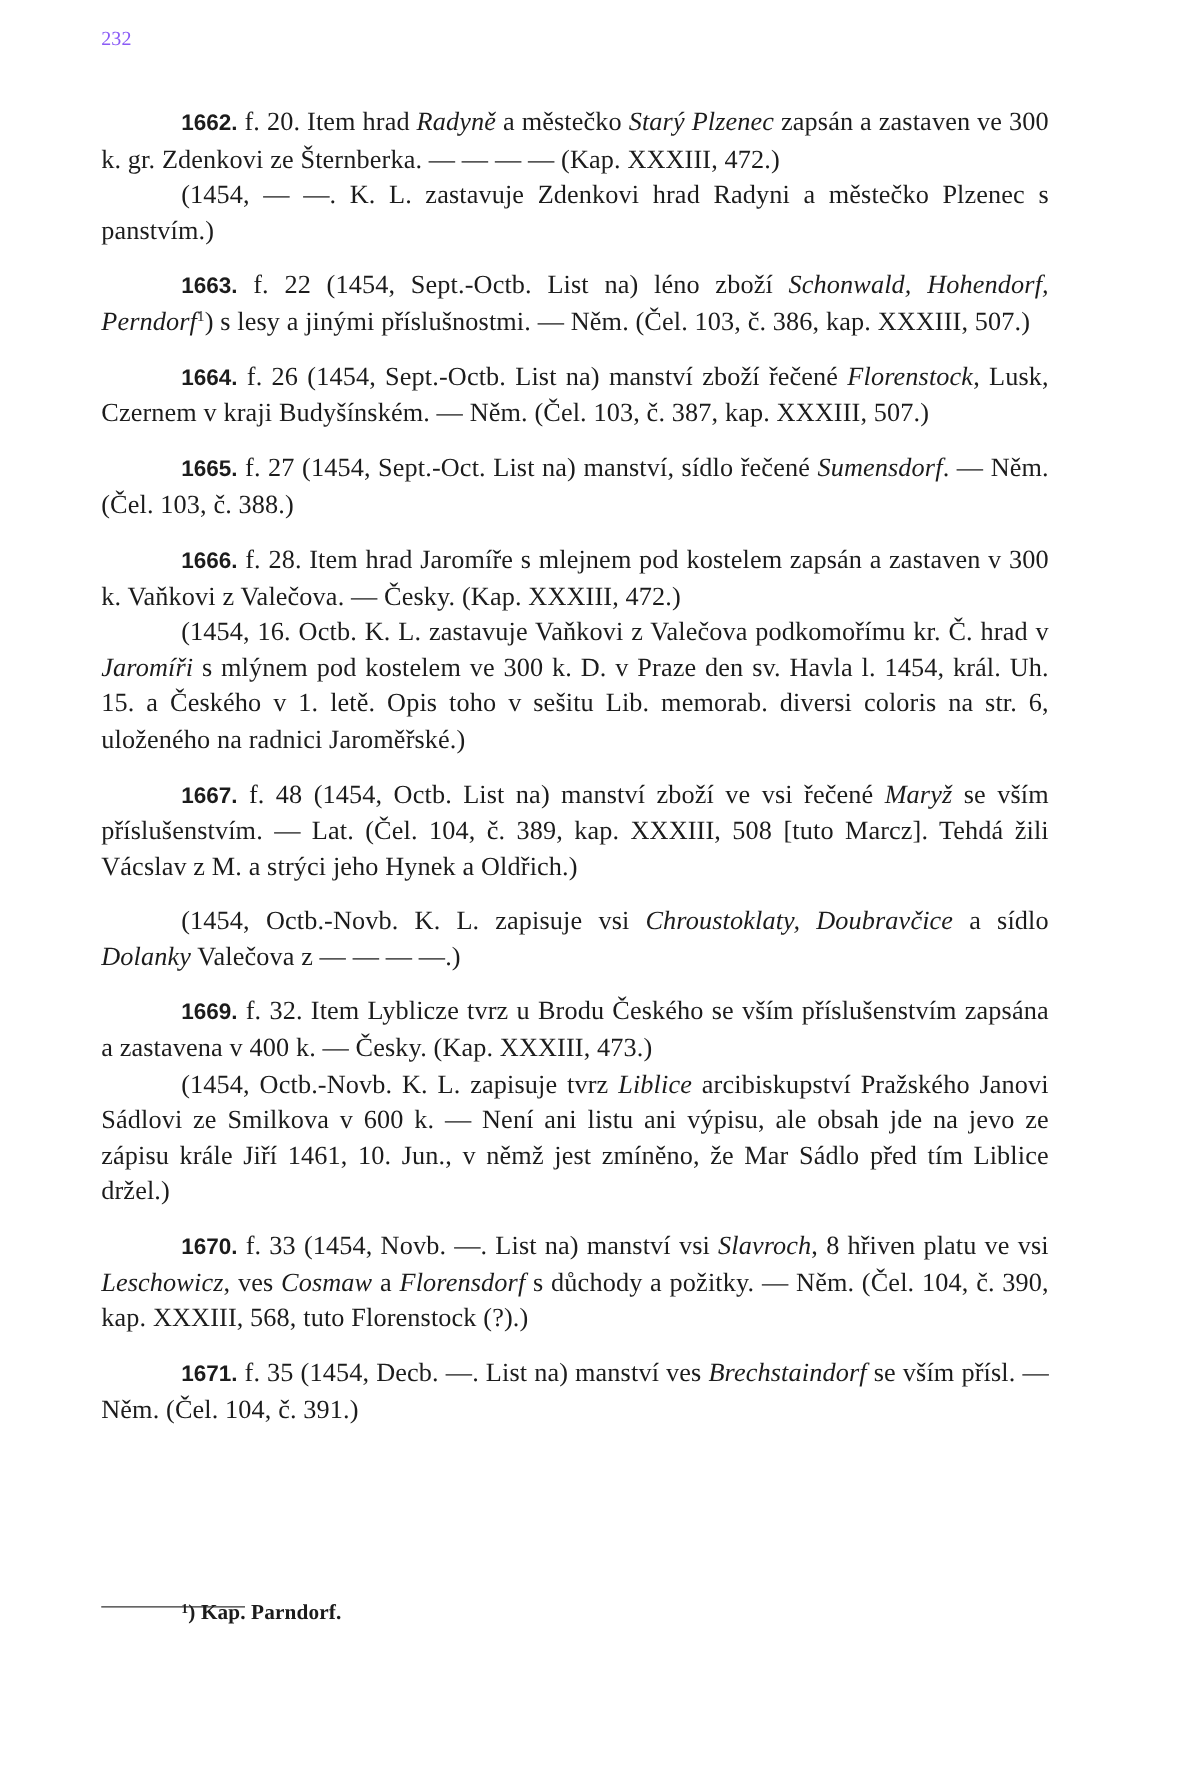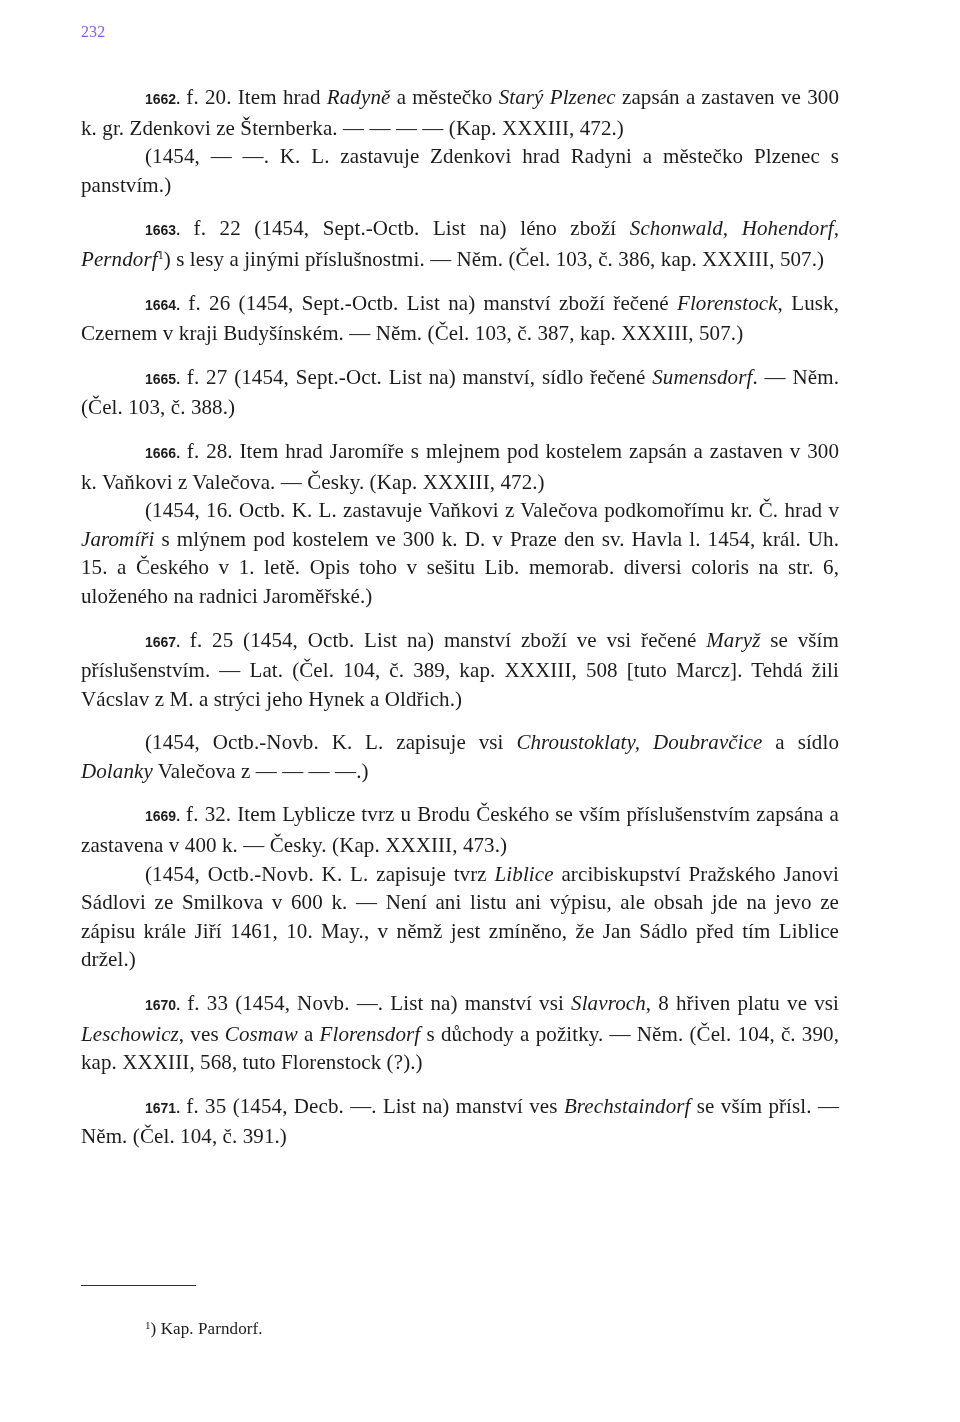--- a/index.html
+++ b/index.html
@@ -11,25 +11,25 @@
     letter-spacing: 0.1px;
   }
   .page-number {
     position: absolute; left: 0; top: 22px; font-size: 16px; line-height: 20px;
     font-family: "Liberation Serif", serif; color: #8b5cf6;
   }
   .entries { position: absolute; left: 0; top: 83px; width: 758px; }
   .entry { margin: 0 0 15px 0; }
   .para { margin: 0; text-align: justify; text-indent: 64px; }
   .para.cont { text-indent: 64px; }
-  .num { font-family: "Liberation Sans", "DejaVu Sans", sans-serif; font-weight: bold; font-size: 14px; letter-spacing: 0; }
+  .num { font-family: "Liberation Sans", "DejaVu Sans", sans-serif; font-weight: bold; font-size: 18px; letter-spacing: 0; }
   .it { font-style: italic; }
   sup { font-size: 12px; line-height: 0; vertical-align: 7px; }
   .rule { position: absolute; left: 0; top: 1285px; width: 115px; height: 0; border-top: 1.5px solid #333; }
-  .footnote { position: absolute; left: 64px; top: 1318px; font-size: 17px; line-height: 22px; }
+  .footnote { position: absolute; left: 64px; top: 1279px; font-size: 17px; line-height: 22px; font-weight: bold; }
   .footnote sup { font-size: 11px; vertical-align: 5px; }
 </style>
 </head>
 <body>
 
 <div class="page">
   <div class="page-number">232</div>
   <div class="entries" id="entries">
       <div class="entry">
         <p class="para"><span class="num">1662.</span><span> f. 20. Item hrad </span><span class="it">Radyně</span><span> a městečko </span><span class="it">Starý Plzenec</span><span> zapsán a zastaven ve 300 k. gr. Zdenkovi ze Šternberka. — — — — (Kap. XXXIII, 472.)</span></p>
@@ -42,28 +42,28 @@
         <p class="para"><span class="num">1664.</span><span> f. 26 (1454, Sept.-Octb. List na) manství zboží řečené </span><span class="it">Florenstock</span><span>, Lusk, Czernem v kraji Budyšínském. — Něm. (Čel. 103, č. 387, kap. XXXIII, 507.)</span></p>
       </div>
       <div class="entry">
         <p class="para"><span class="num">1665.</span><span> f. 27 (1454, Sept.-Oct. List na) manství, sídlo řečené </span><span class="it">Sumensdorf</span><span>. — Něm. (Čel. 103, č. 388.)</span></p>
       </div>
       <div class="entry">
         <p class="para"><span class="num">1666.</span><span> f. 28. Item hrad Jaromíře s mlejnem pod kostelem zapsán a zastaven v 300 k. Vaňkovi z Valečova. — Česky. (Kap. XXXIII, 472.)</span></p>
         <p class="para cont"><span>(1454, 16. Octb. K. L. zastavuje Vaňkovi z Valečova podkomořímu kr. Č. hrad v </span><span class="it">Jaromíři</span><span> s mlýnem pod kostelem ve 300 k. D. v Praze den sv. Havla l. 1454, král. Uh. 15. a Českého v 1. letě. Opis toho v sešitu Lib. memorab. diversi coloris na str. 6, uloženého na radnici Jaroměřské.)</span></p>
       </div>
       <div class="entry">
-        <p class="para"><span class="num">1667.</span><span> f. 25 (1454, Octb. List na) manství zboží ve vsi řečené </span><span class="it">Maryž</span><span> se vším příslušenstvím. — Lat. (Čel. 104, č. 389, kap. XXXIII, 508 [tuto Marcz]. Tehdá žili Vácslav z M. a strýci jeho Hynek a Oldřich.)</span></p>
+        <p class="para"><span class="num">1667.</span><span> f. 48 (1454, Octb. List na) manství zboží ve vsi řečené </span><span class="it">Maryž</span><span> se vším příslušenstvím. — Lat. (Čel. 104, č. 389, kap. XXXIII, 508 [tuto Marcz]. Tehdá žili Vácslav z M. a strýci jeho Hynek a Oldřich.)</span></p>
       </div>
       <div class="entry">
         <p class="para cont"><span>(1454, Octb.-Novb. K. L. zapisuje vsi </span><span class="it">Chroustoklaty, Doubravčice</span><span> a sídlo </span><span class="it">Dolanky</span><span> Valečova z — — — —.)</span></p>
       </div>
       <div class="entry">
         <p class="para"><span class="num">1669.</span><span> f. 32. Item Lyblicze tvrz u Brodu Českého se vším příslušenstvím zapsána a zastavena v 400 k. — Česky. (Kap. XXXIII, 473.)</span></p>
-        <p class="para cont"><span>(1454, Octb.-Novb. K. L. zapisuje tvrz </span><span class="it">Liblice</span><span> arcibiskupství Pražského Janovi Sádlovi ze Smilkova v 600 k. — Není ani listu ani výpisu, ale obsah jde na jevo ze zápisu krále Jiří 1461, 10. May., v němž jest zmíněno, že Jan Sádlo před tím Liblice držel.)</span></p>
+        <p class="para cont"><span>(1454, Octb.-Novb. K. L. zapisuje tvrz </span><span class="it">Liblice</span><span> arcibiskupství Pražského Janovi Sádlovi ze Smilkova v 600 k. — Není ani listu ani výpisu, ale obsah jde na jevo ze zápisu krále Jiří 1461, 10. Jun., v němž jest zmíněno, že Mar Sádlo před tím Liblice držel.)</span></p>
       </div>
       <div class="entry">
         <p class="para"><span class="num">1670.</span><span> f. 33 (1454, Novb. —. List na) manství vsi </span><span class="it">Slavroch</span><span>, 8 hřiven platu ve vsi </span><span class="it">Leschowicz</span><span>, ves </span><span class="it">Cosmaw</span><span> a </span><span class="it">Florensdorf</span><span> s důchody a požitky. — Něm. (Čel. 104, č. 390, kap. XXXIII, 568, tuto Florenstock (?).)</span></p>
       </div>
       <div class="entry">
         <p class="para"><span class="num">1671.</span><span> f. 35 (1454, Decb. —. List na) manství ves </span><span class="it">Brechstaindorf</span><span> se vším přísl. — Něm. (Čel. 104, č. 391.)</span></p>
       </div>
     </div>
   <div class="rule"></div>
   <div class="footnote">

